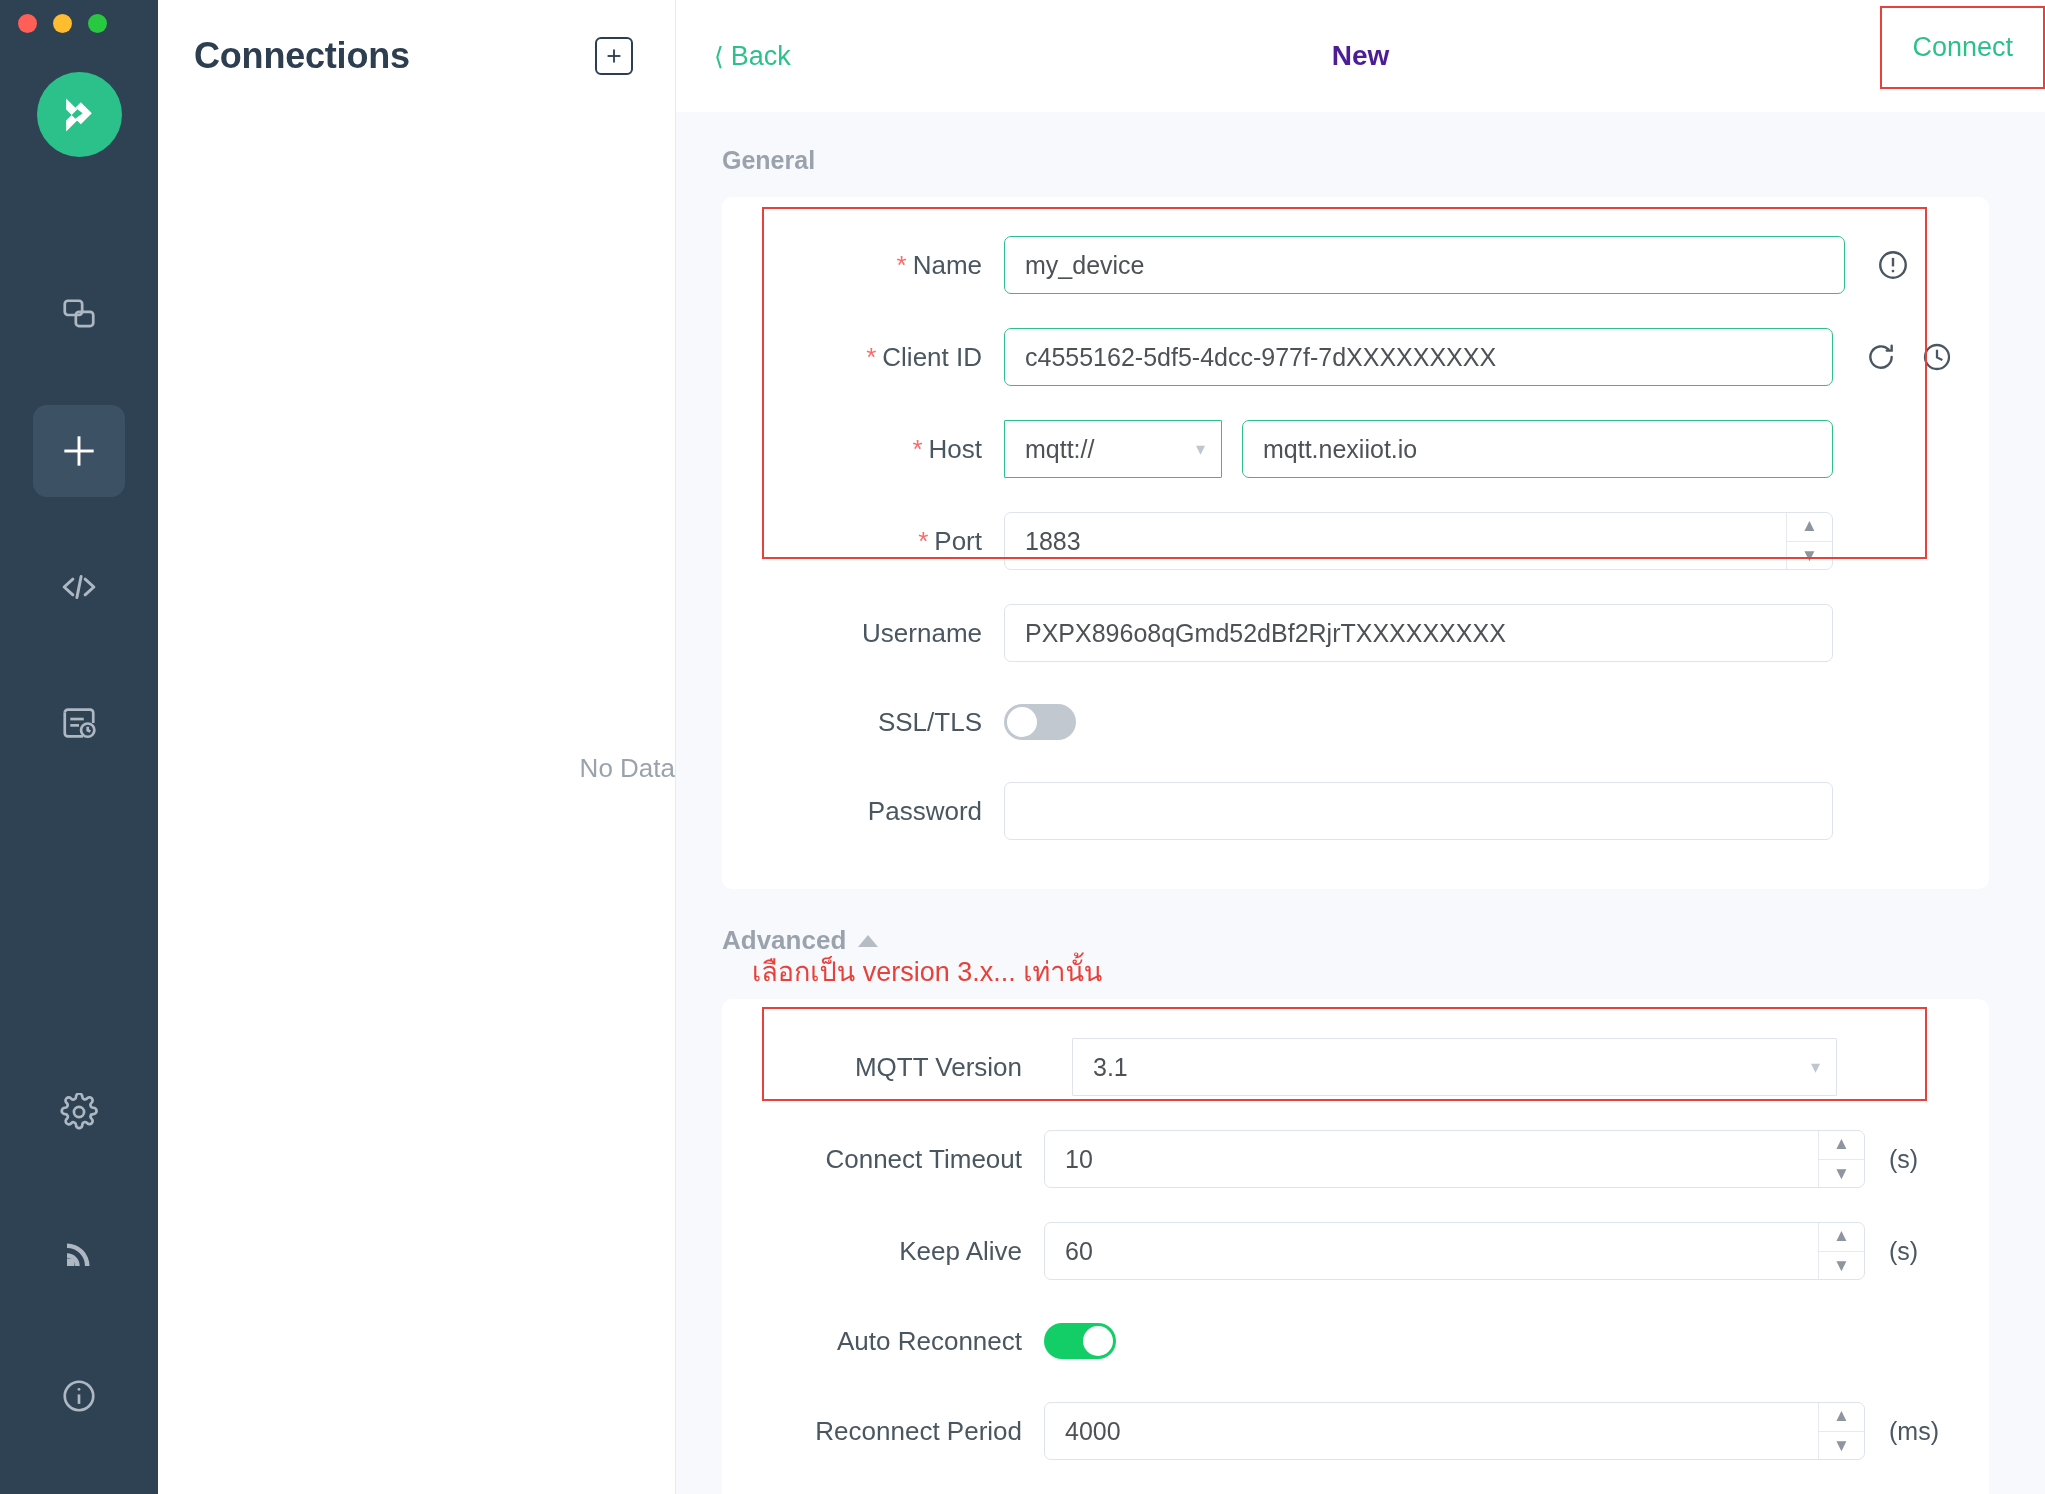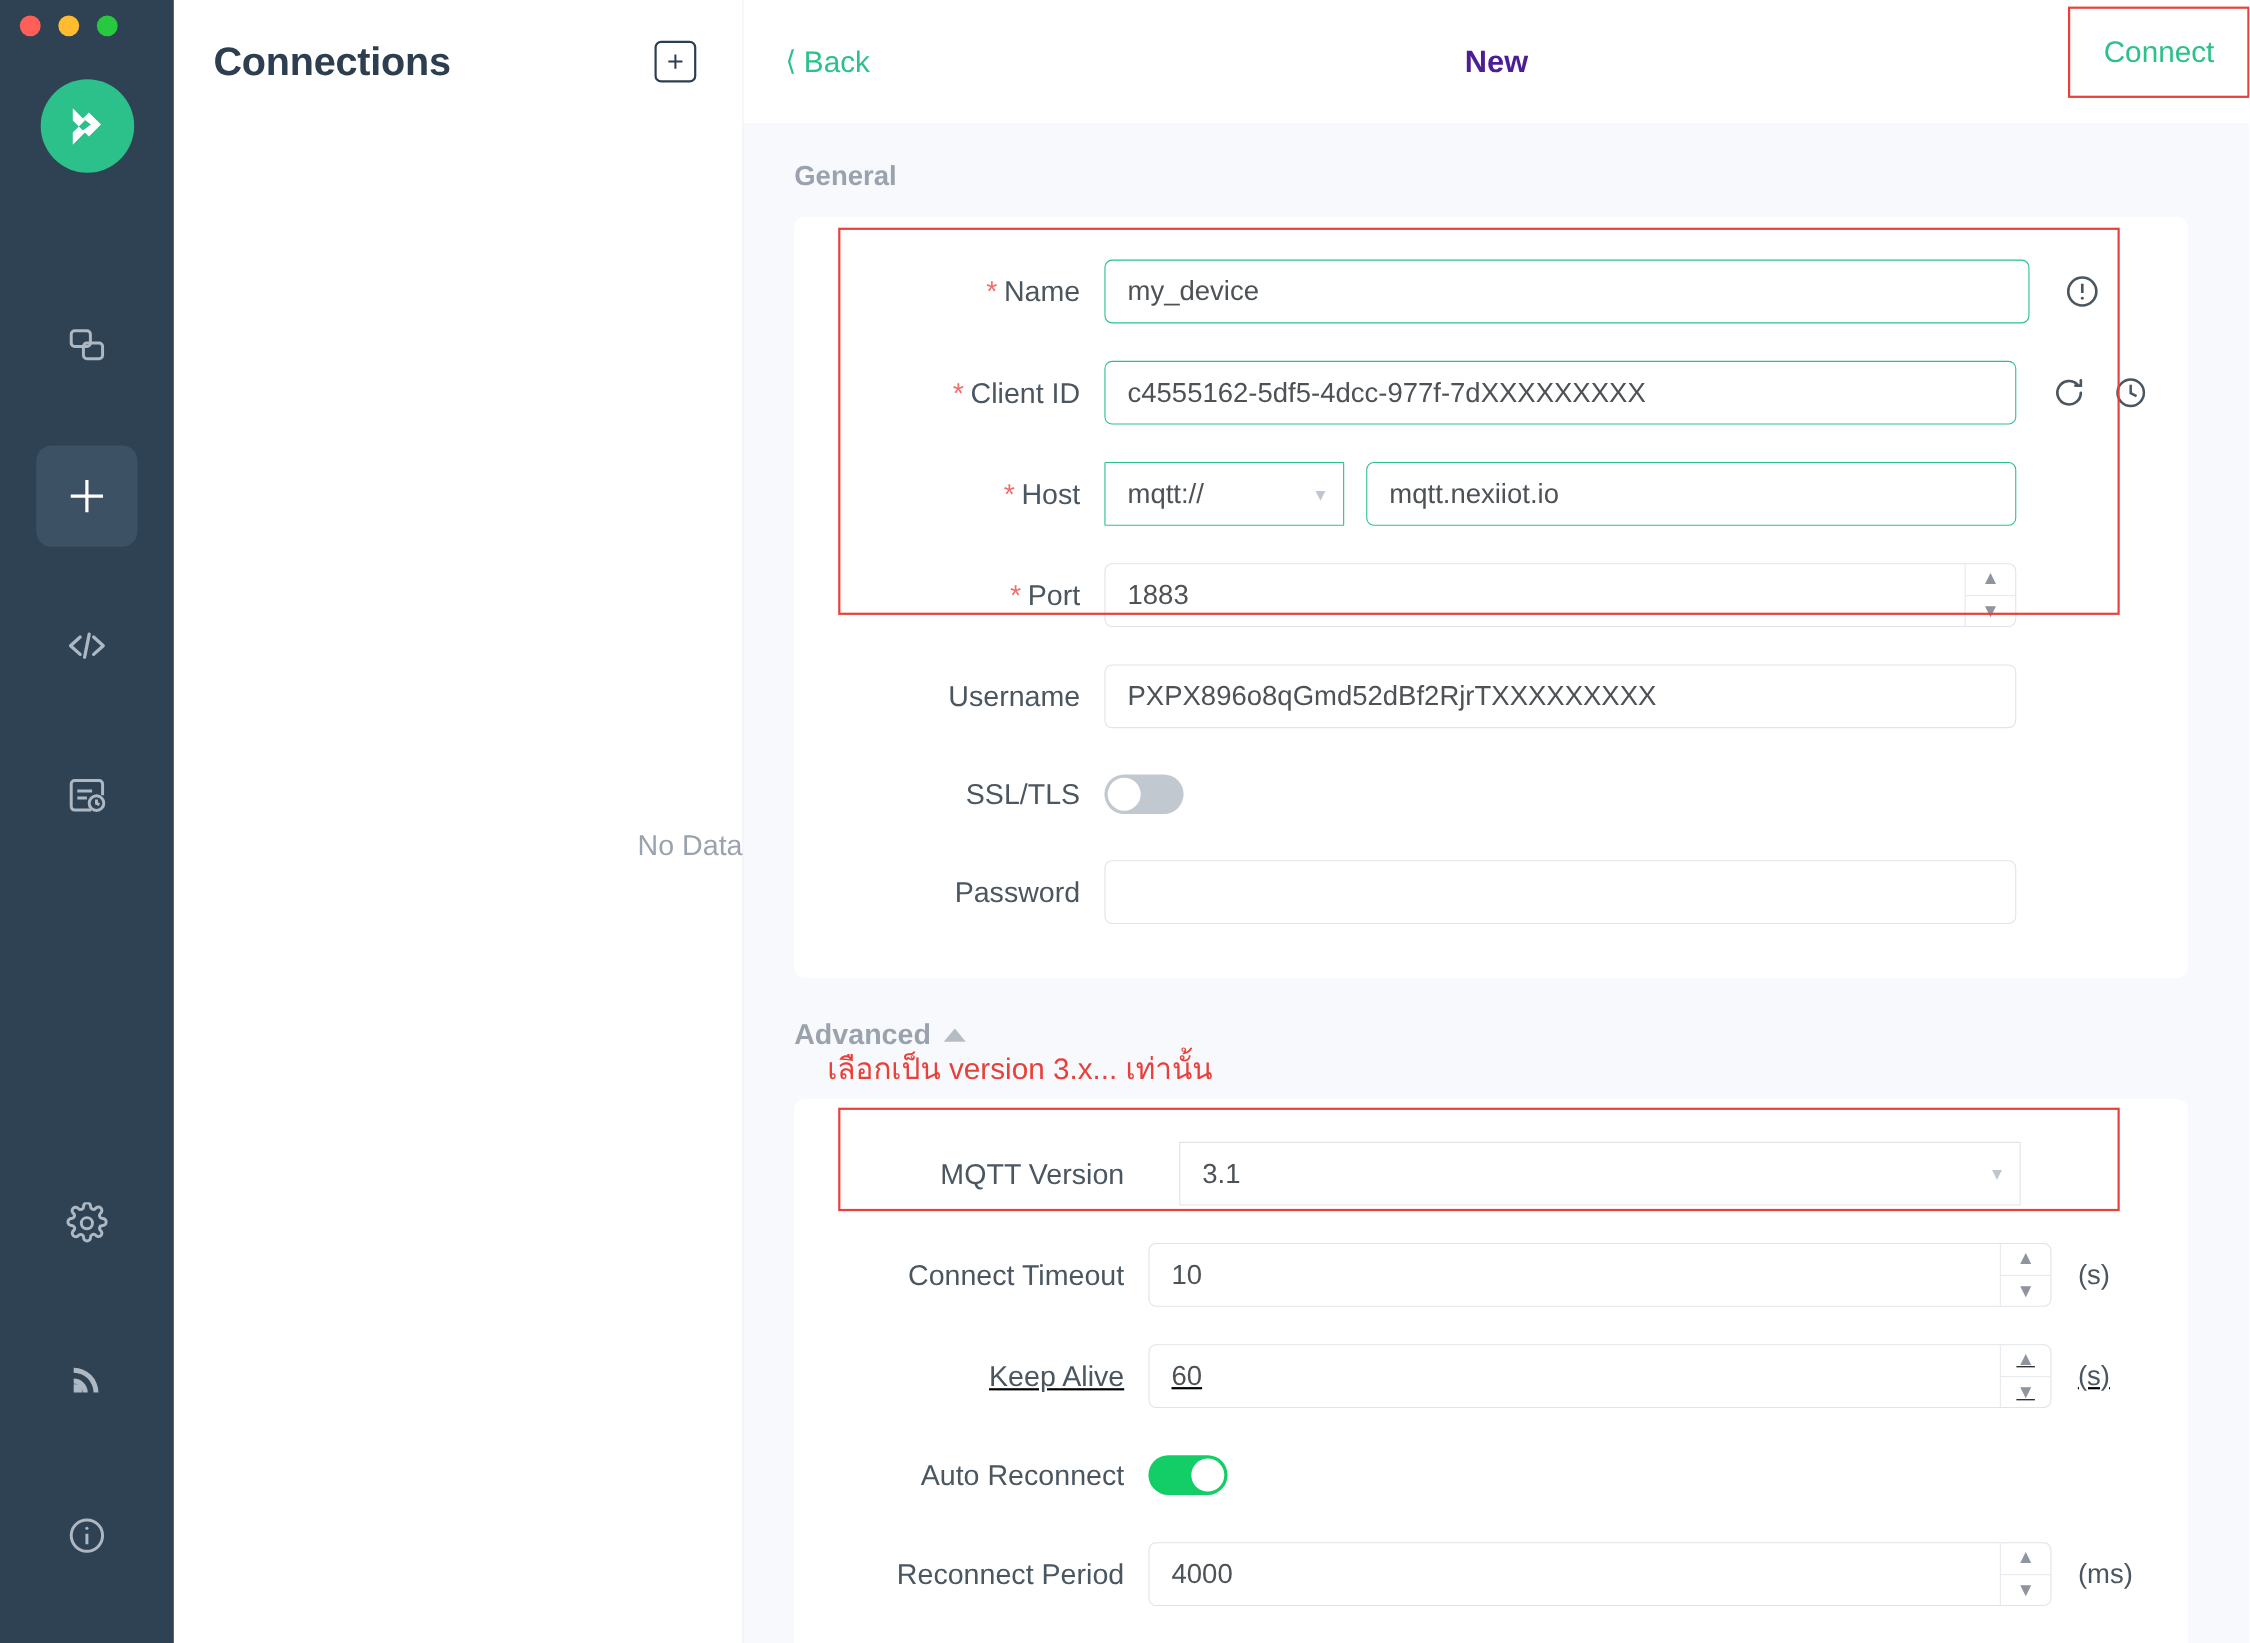--- a/index.html
+++ b/index.html
@@ -389,21 +389,21 @@
               <span>10</span>
               <div class="spin">
                 <div>▲</div>
                 <div>▼</div>
               </div>
             </div>
           </div>
           <div class="unit">(s)</div>
         </div>
 
-        <div class="row" style="padding:0 30px 0 62px;text-decoration:underline;">
+        <div class="row" style="padding:0 30px 0 62px;">
           <div class="lbl" style="width:260px; flex:0 0 260px;">Keep Alive</div>
           <div class="fld">
             <div class="inp num">
               <span>60</span>
               <div class="spin">
                 <div>▲</div>
                 <div>▼</div>
               </div>
             </div>
           </div>

